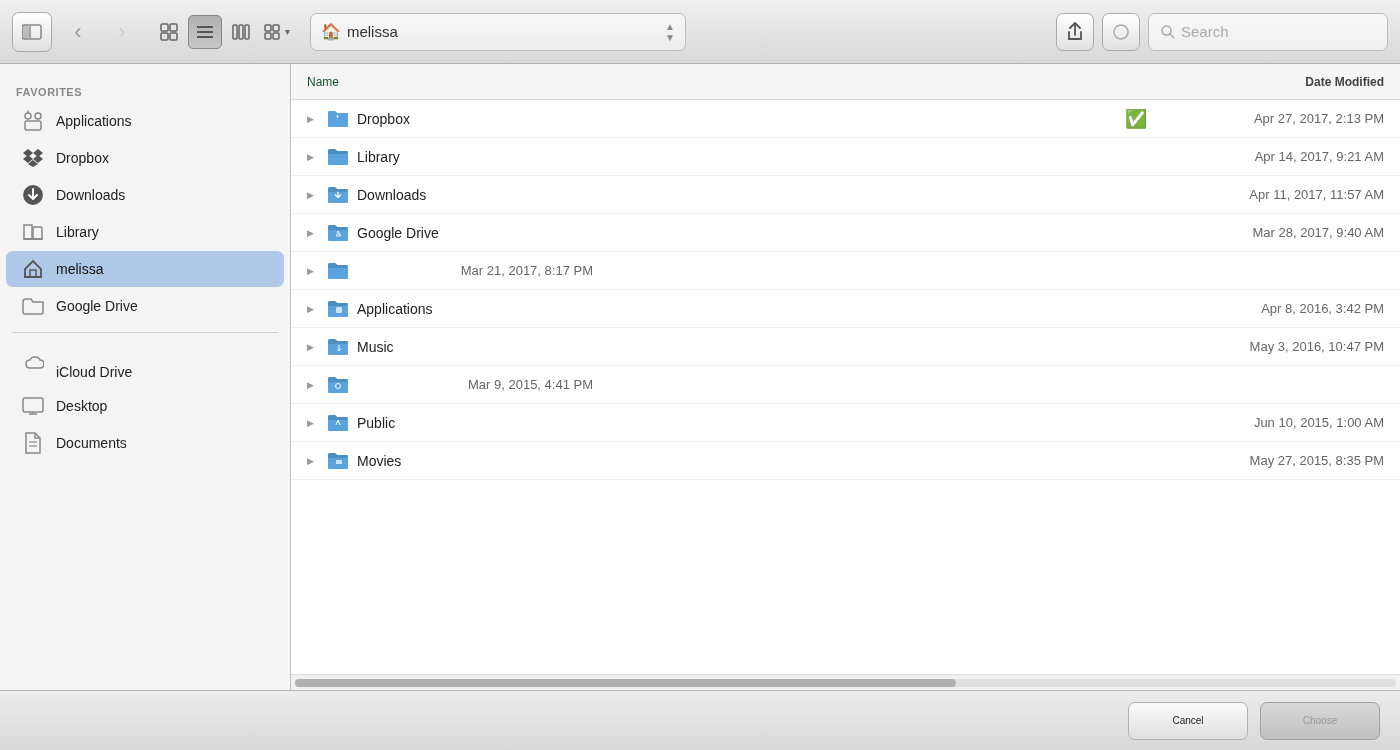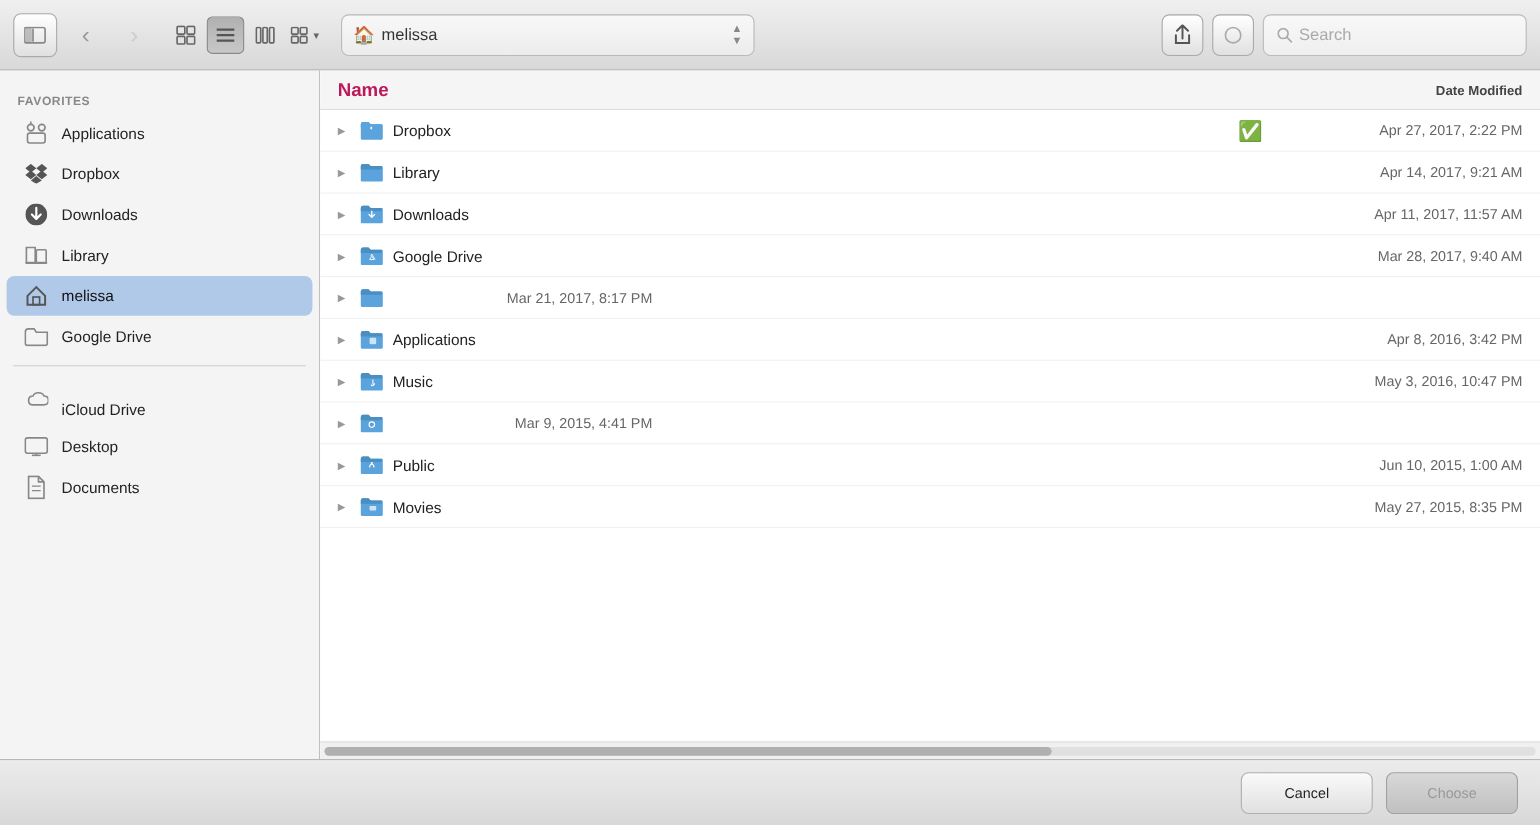--- a/index.html
+++ b/index.html
@@ -169,23 +169,23 @@
       display: flex;
       align-items: center;
       border-bottom: 1px solid #ddd;
       padding: 0 16px;
       height: 36px;
       background: #f5f5f5;
       flex-shrink: 0;
     }
     .col-name {
       flex: 1;
-      font-size: 17px;
-      font-weight: 700;
-      color: #be185d;
+      font-size: 12px;
+      font-weight: 400;
+      color: #14532d;
     }
     .col-date {
       width: 220px;
       font-size: 12px;
       font-weight: 600;
       color: #444;
       text-align: right;
     }
 
     .file-list {
@@ -266,21 +266,21 @@
       align-items: center;
       justify-content: flex-end;
       padding: 0 20px;
       gap: 12px;
       flex-shrink: 0;
     }
     .bottom-btn {
       height: 38px;
       min-width: 120px;
       border-radius: 7px;
-      font-size: 13px;
+      font-size: 10px;
       font-weight: 500;
       cursor: pointer;
       display: flex; align-items: center; justify-content: center;
       padding: 0 20px;
     }
     .btn-cancel {
       background: linear-gradient(to bottom, #fafafa, #e0e0e0);
       border: 1px solid #b0b0b0;
       color: #222;
     }
@@ -508,21 +508,21 @@
           <div class="file-icon">
             <svg width="22" height="20" viewBox="0 0 22 20">
       <path d="M1 4 Q1 2 3 2 L8 2 L10 4 L20 4 Q21 4 21 5 L21 17 Q21 18 20 18 L2 18 Q1 18 1 17 Z" fill="#5ba3dc"></path>
       <path d="M1 4 Q1 2 3 2 L8 2 L10 4 L20 4 L20 7 L1 7 Z" fill="#5ba3dc"></path>
       <polygon points="11,7 9,8.5 11,10 13,8.5" fill="white" transform="scale(0.55) translate(8,6)"></polygon>
         <polygon points="11,5 9,6.5 11,8 13,6.5" fill="white" transform="scale(0.55) translate(8,6)"></polygon>
     </svg>
           </div>
           <span class="file-name">Dropbox</span>
           <div class="file-badge"><span class="green-check">✅</span></div>
-          <span class="file-date">Apr 27, 2017, 2:22 PM</span>
+          <span class="file-date">Apr 27, 2017, 2:13 PM</span>
         </div>
         <div class="file-row">
           <div class="file-expand" style="color: rgb(153, 153, 153); font-size: 9px;">▶</div>
           <div class="file-icon">
             <svg width="22" height="20" viewBox="0 0 22 20">
       <path d="M1 4 Q1 2 3 2 L8 2 L10 4 L20 4 Q21 4 21 5 L21 17 Q21 18 20 18 L2 18 Q1 18 1 17 Z" fill="#5ba3dc"></path>
       <path d="M1 4 Q1 2 3 2 L8 2 L10 4 L20 4 L20 7 L1 7 Z" fill="#4a8fc0"></path>
 
     </svg>
           </div>

